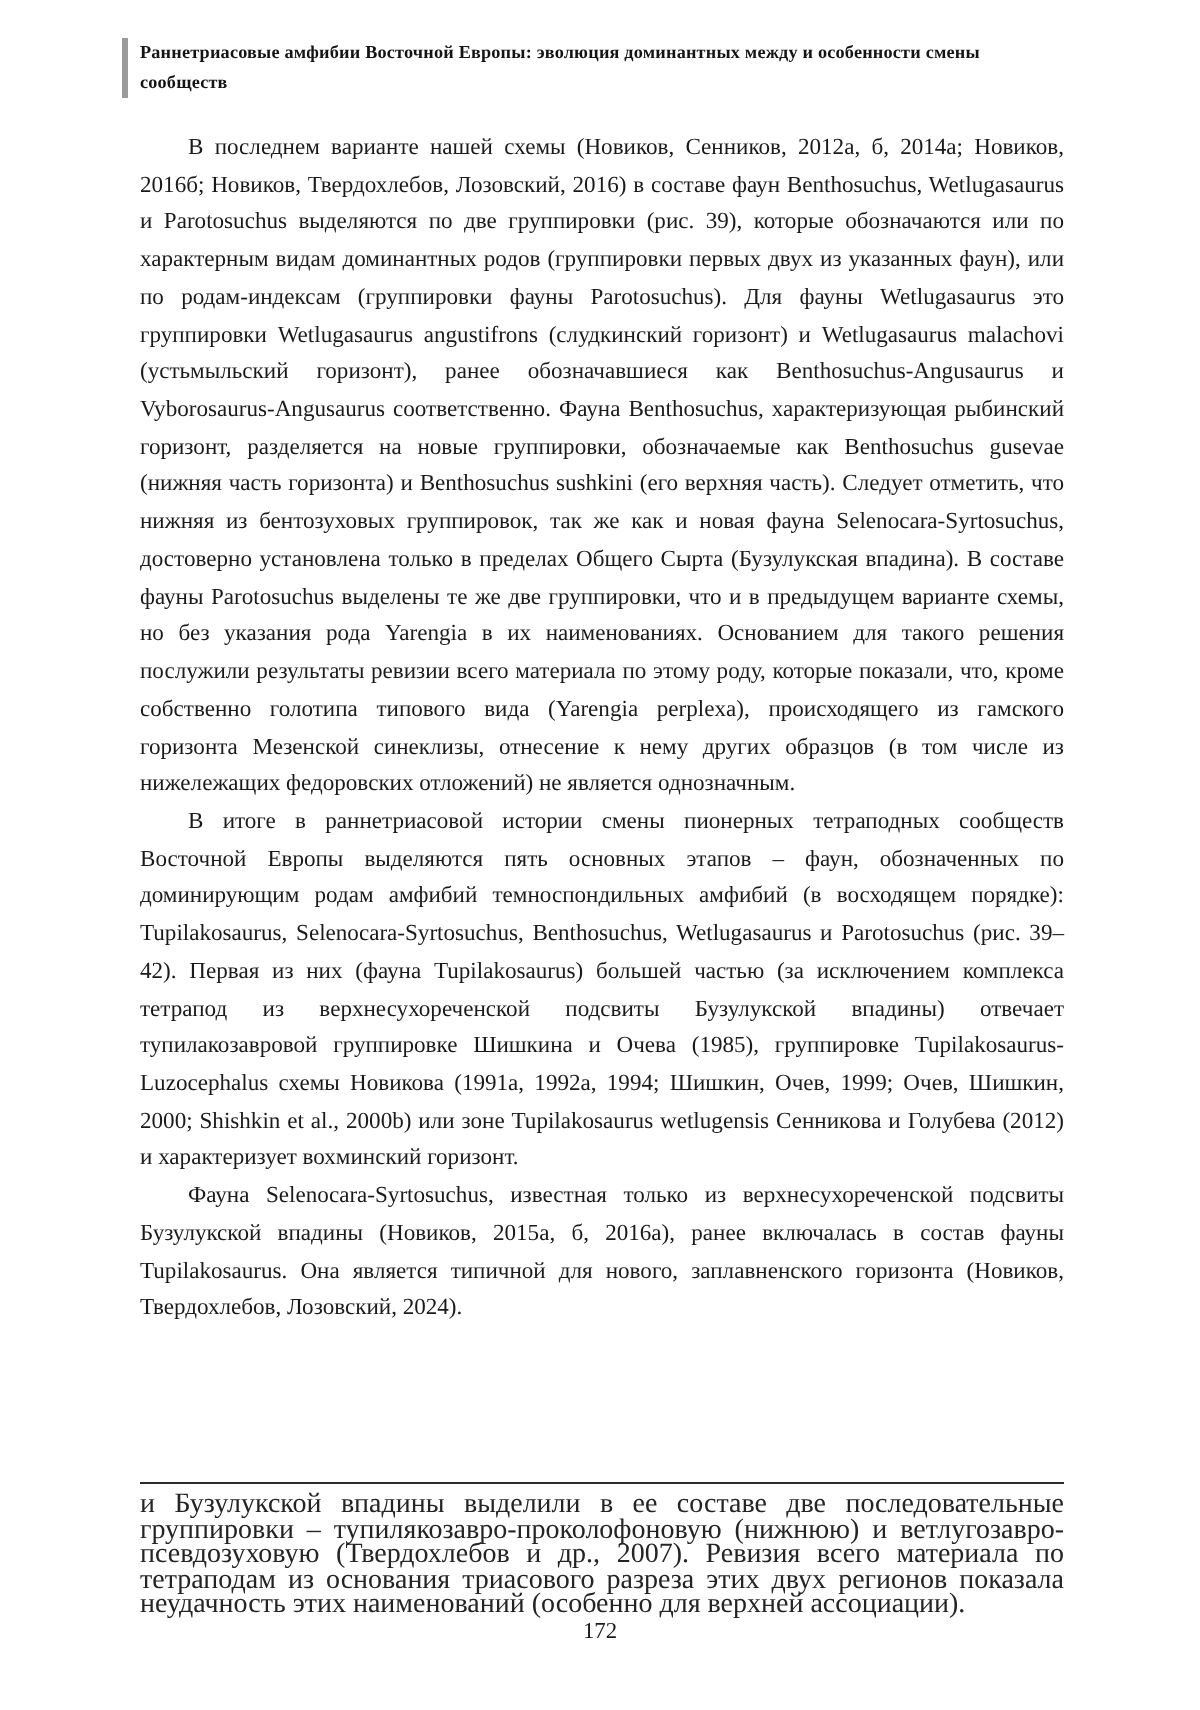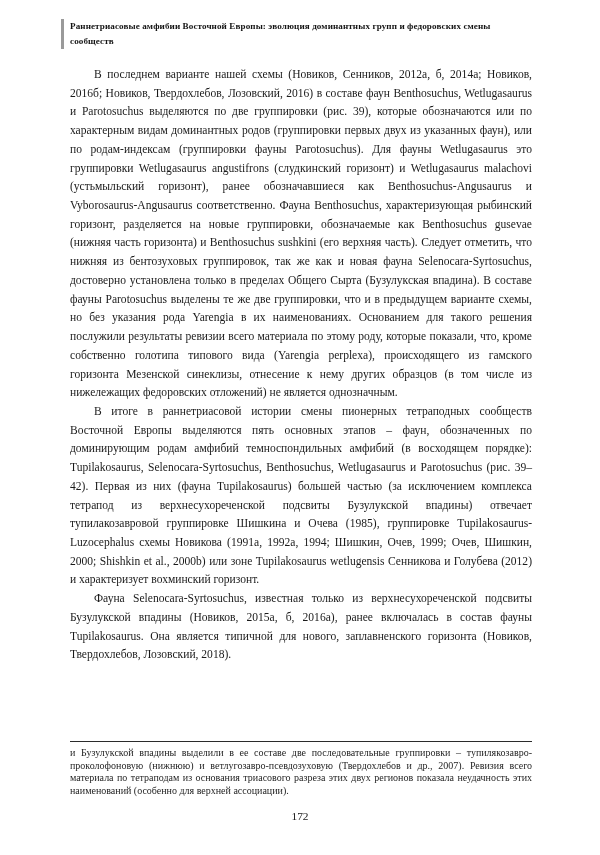--- a/index.html
+++ b/index.html
@@ -81,21 +81,21 @@
     top: 741px;
     width: 462px;
   }
   .footnote-rule {
     width: 462px;
     height: 1px;
     background: #2b2b2b;
     margin: 0 0 5px 0;
   }
   .footnote-text {
-    font-size: 10px;
+    font-size: 14px;
     line-height: 12.6px;
     text-align: justify;
     color: #242424;
   }
   .footnote-text p {
     margin: 0;
     text-indent: 0;
   }
 
   
@@ -109,27 +109,27 @@
     color: #1a1a1a;
   }
 </style>
 </head>
 <body>
 
 <div class="page">
 
   <div class="running-head">
     <div class="running-head-rule"></div>
-    <div class="running-head-text">Раннетриасовые амфибии Восточной Европы: эволюция доминантных групп и федоровских смены сообществ</div>
+    <div class="running-head-text">Раннетриасовые амфибии Восточной Европы: эволюция доминантных между и особенности смены сообществ</div>
   </div>
 
   <div class="body-text">
     <p>В последнем варианте нашей схемы (Новиков, Сенников, 2012а, б, 2014а; Новиков, 2016б; Новиков, Твердохлебов, Лозовский, 2016) в составе фаун Benthosuchus, Wetlugasaurus и Parotosuchus выделяются по две группировки (рис. 39), которые обозначаются или по характерным видам доминантных родов (группировки первых двух из указанных фаун), или по родам-индексам (группировки фауны Parotosuchus). Для фауны Wetlugasaurus это группировки Wetlugasaurus angustifrons (слудкинский горизонт) и Wetlugasaurus malachovi (устьмыльский горизонт), ранее обозначавшиеся как Benthosuchus-Angusaurus и Vyborosaurus-Angusaurus соответственно. Фауна Benthosuchus, характеризующая рыбинский горизонт, разделяется на новые группировки, обозначаемые как Benthosuchus gusevae (нижняя часть горизонта) и Benthosuchus sushkini (его верхняя часть). Следует отметить, что нижняя из бентозуховых группировок, так же как и новая фауна Selenocara-Syrtosuchus, достоверно установлена только в пределах Общего Сырта (Бузулукская впадина). В составе фауны Parotosuchus выделены те же две группировки, что и в предыдущем варианте схемы, но без указания рода Yarengia в их наименованиях. Основанием для такого решения послужили результаты ревизии всего материала по этому роду, которые показали, что, кроме собственно голотипа типового вида (Yarengia perplexa), происходящего из гамского горизонта Мезенской синеклизы, отнесение к нему других образцов (в том числе из нижележащих федоровских отложений) не является однозначным.</p>
     <p>В итоге в раннетриасовой истории смены пионерных тетраподных сообществ Восточной Европы выделяются пять основных этапов – фаун, обозначенных по доминирующим родам амфибий темноспондильных амфибий (в восходящем порядке): Tupilakosaurus, Selenocara-Syrtosuchus, Benthosuchus, Wetlugasaurus и Parotosuchus (рис. 39–42). Первая из них (фауна Tupilakosaurus) большей частью (за исключением комплекса тетрапод из верхнесухореченской подсвиты Бузулукской впадины) отвечает тупилакозавровой группировке Шишкина и Очева (1985), группировке Tupilakosaurus-Luzocephalus схемы Новикова (1991а, 1992а, 1994; Шишкин, Очев, 1999; Очев, Шишкин, 2000; Shishkin et al., 2000b) или зоне Tupilakosaurus wetlugensis Сенникова и Голубева (2012) и характеризует вохминский горизонт.</p>
-    <p>Фауна Selenocara-Syrtosuchus, известная только из верхнесухореченской подсвиты Бузулукской впадины (Новиков, 2015а, б, 2016а), ранее включалась в состав фауны Tupilakosaurus. Она является типичной для нового, заплавненского горизонта (Новиков, Твердохлебов, Лозовский, 2018).</p>
+    <p>Фауна Selenocara-Syrtosuchus, известная только из верхнесухореченской подсвиты Бузулукской впадины (Новиков, 2015а, б, 2016а), ранее включалась в состав фауны Tupilakosaurus. Она является типичной для нового, заплавненского горизонта (Новиков, Твердохлебов, Лозовский, 2024).</p>
   </div>
 
   <div class="footnote">
     <div class="footnote-rule"></div>
     <div class="footnote-text">
       <p>и Бузулукской впадины выделили в ее составе две последовательные группировки – тупилякозавро-проколофоновую (нижнюю) и ветлугозавро-псевдозуховую (Твердохлебов и др., 2007). Ревизия всего материала по тетраподам из основания триасового разреза этих двух регионов показала неудачность этих наименований (особенно для верхней ассоциации).</p>
     </div>
   </div>
 
   <div class="folio">172</div>

